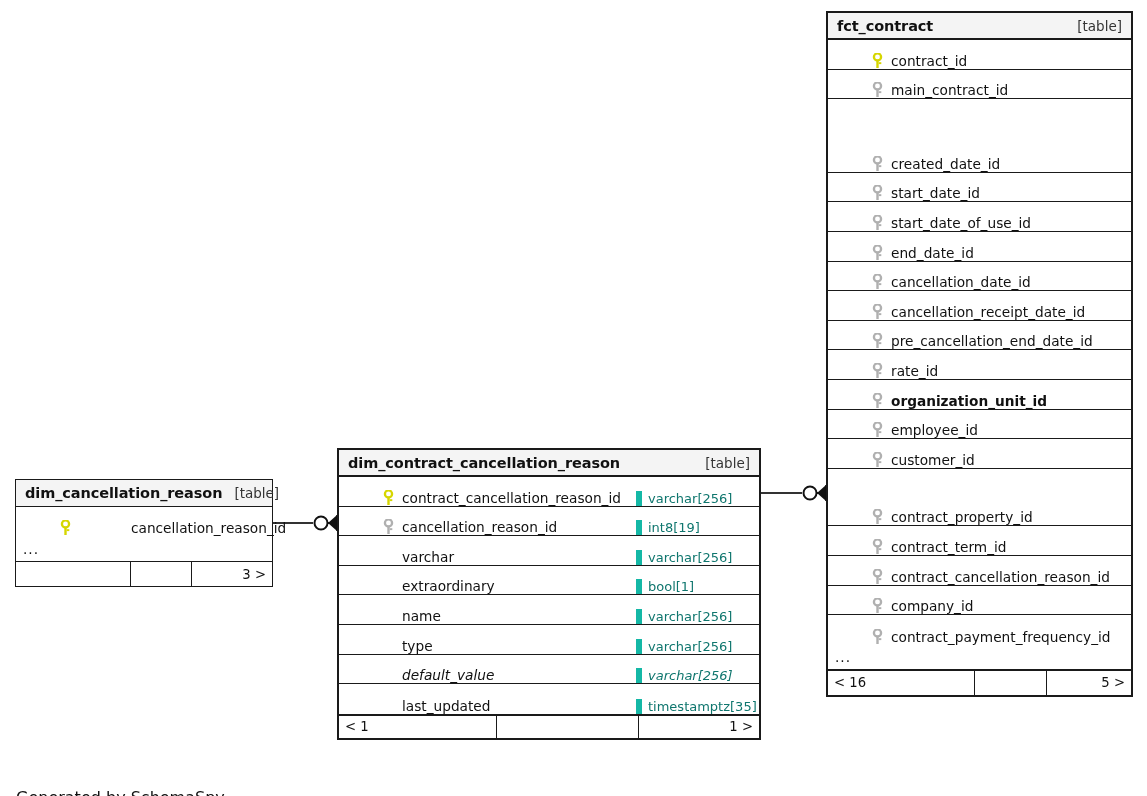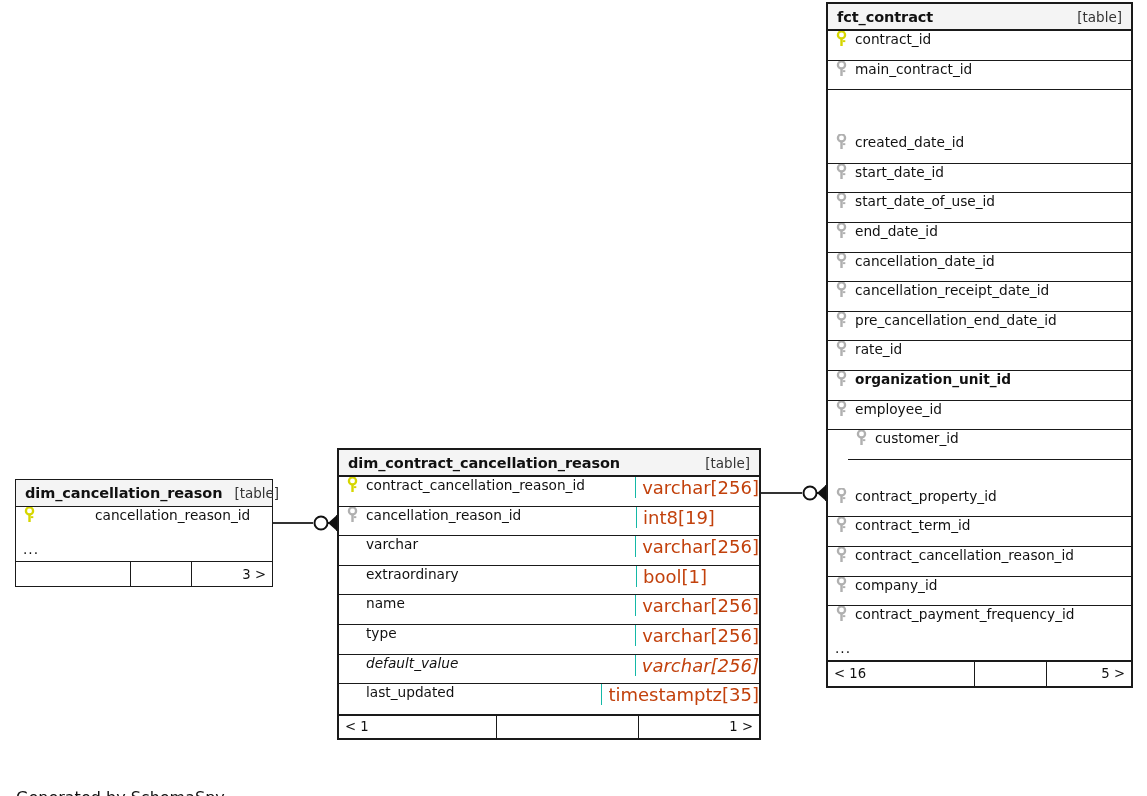--- a/index.html
+++ b/index.html
@@ -52,44 +52,45 @@
     font-size: 13.5px;
     color: #333333;
     white-space: nowrap;
     margin-left: 12px;
   }
 
   .rows { display: block; }
 
   .row {
     display: flex;
-    align-items: flex-start;
+    align-items: flex-end;
     height: 29.6px;
     border-bottom: 1px solid #1a1a1a;
     box-sizing: border-box;
+    padding-left: 36px;
   }
   .row:last-child { border-bottom: none; }
 
   .cell-name {
     flex: 1 1 auto;
     display: flex;
     align-items: center;
     padding-left: 7px;
     min-width: 0;
     box-sizing: border-box;
   }
   .cell-type {
     flex: 0 0 auto;
     display: flex;
     align-items: center;
-    border-left: 1px solid #14b8a6;
+    border-left: 6px solid #14b8a6;
     padding-left: 6px;
     box-sizing: border-box;
-    font-size: 18px;
-    color: #c2410c;
+    font-size: 13px;
+    color: #0f766e;
     white-space: nowrap;
   }
 
   .col-label {
     font-size: 13.7px;
     color: #111111;
     white-space: nowrap;
   }
 
   
@@ -176,21 +177,21 @@
 
     <g>
       <line x1="761" y1="493" x2="802" y2="493" stroke="#333333" stroke-width="2"></line>
       <circle cx="810" cy="493" r="6.5" fill="#ffffff" stroke="#111111" stroke-width="2"></circle>
       <path d="M 826 485 L 817 493 L 826 501 Z" fill="#111111"></path>
       <line x1="817" y1="493" x2="827" y2="493" stroke="#111111" stroke-width="2"></line>
       <line x1="826" y1="485" x2="826" y2="501" stroke="#111111" stroke-width="1.5"></line>
     </g>
   </svg>
 
-  <div class="table-box" id="tbl-fct" style="left:826px; top:2px; width:307px;">
+  <div class="table-box" id="tbl-fct" style="left:826px; top:11px; width:307px;">
     <div class="tbl-header">
       <span class="tbl-name">fct_contract</span>
       <span class="tbl-kind">[table]</span>
     </div>
     <div class="rows" id="rows-fct">
         <div class="row" style="height: 29.6px;">
           <div class="cell-name">
             <span class="key-icon">
               <svg width="13" height="16" viewBox="0 0 13 16" aria-hidden="true">
                 <circle cx="6.5" cy="4" r="3.6" fill="none" stroke="#D6D600" stroke-width="2.3"></circle>
@@ -326,21 +327,21 @@
             <span class="key-icon">
               <svg width="13" height="16" viewBox="0 0 13 16" aria-hidden="true">
                 <circle cx="6.5" cy="4" r="3.6" fill="none" stroke="#B0B0B0" stroke-width="2.3"></circle>
                 <rect x="5.3" y="6.4" width="2.4" height="8.6" fill="#B0B0B0"></rect>
                 <rect x="7.7" y="9.2" width="2.6" height="1.9" fill="#B0B0B0"></rect>
               </svg>
             </span>
             <span class="col-label">employee_id</span>
           </div>
         </div>
-        <div class="row" style="height: 29.6px; margin-left: 20px;">
+        <div class="row" style="height: 29.6px;">
           <div class="cell-name">
             <span class="key-icon">
               <svg width="13" height="16" viewBox="0 0 13 16" aria-hidden="true">
                 <circle cx="6.5" cy="4" r="3.6" fill="none" stroke="#B0B0B0" stroke-width="2.3"></circle>
                 <rect x="5.3" y="6.4" width="2.4" height="8.6" fill="#B0B0B0"></rect>
                 <rect x="7.7" y="9.2" width="2.6" height="1.9" fill="#B0B0B0"></rect>
               </svg>
             </span>
             <span class="col-label">customer_id</span>
           </div>

